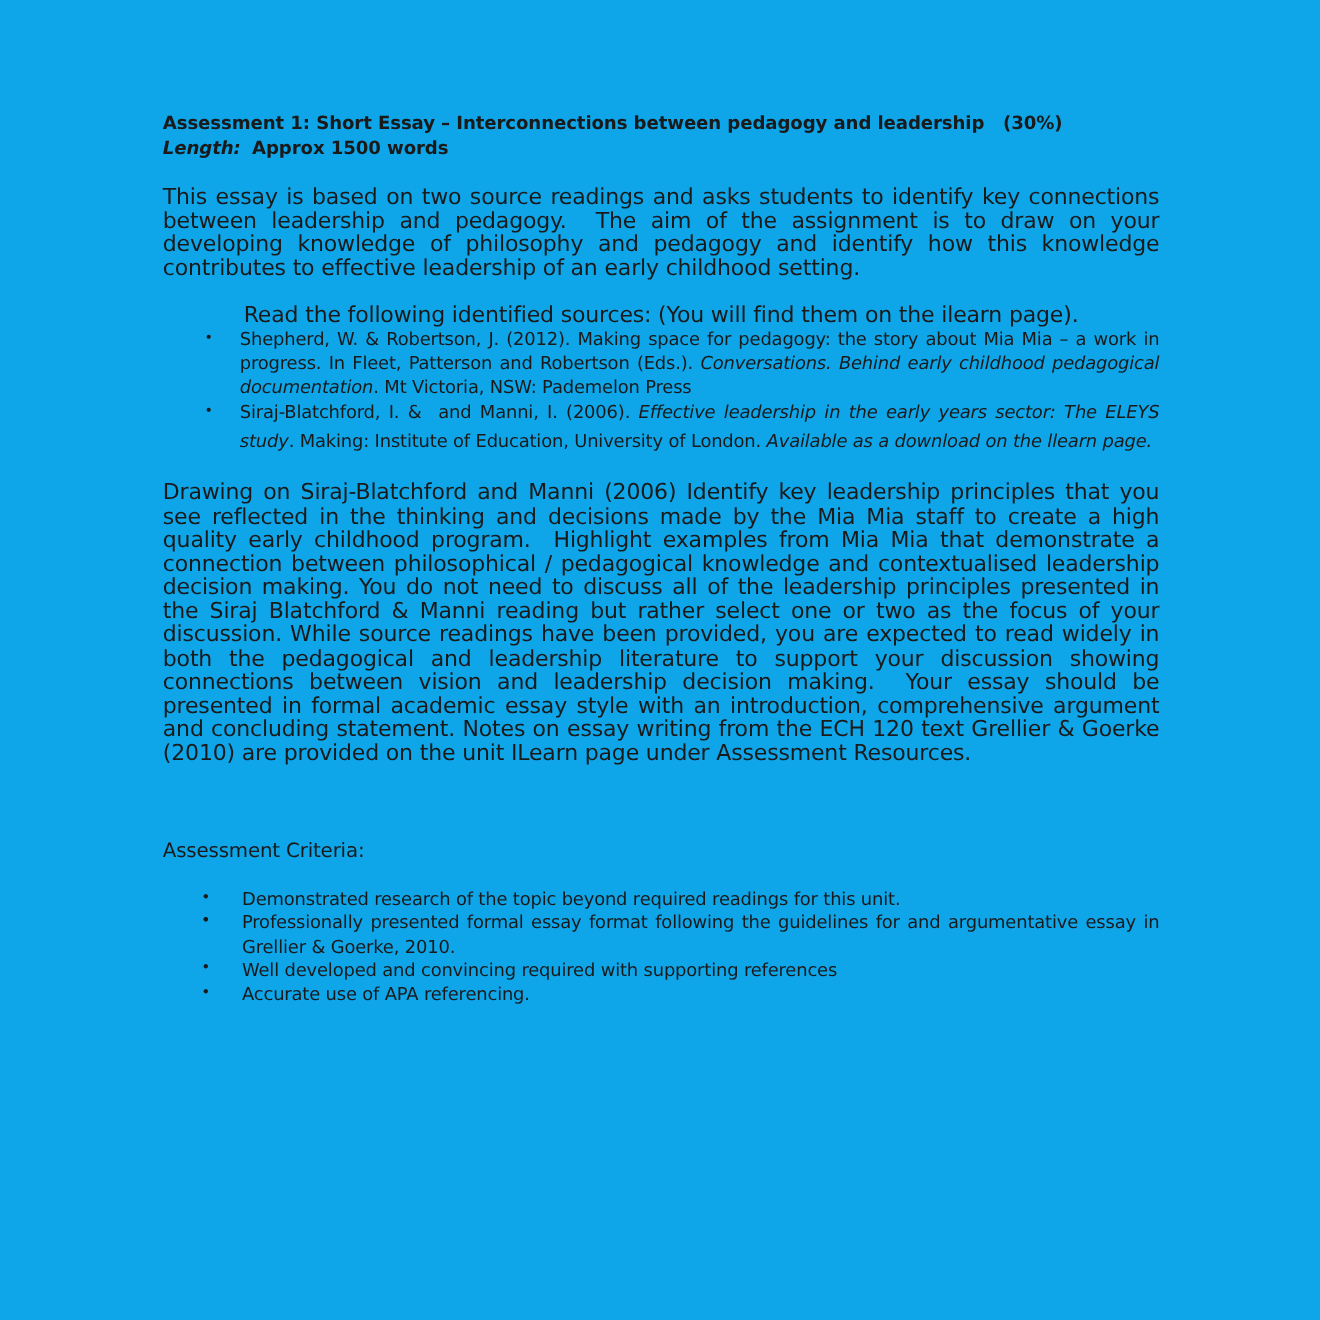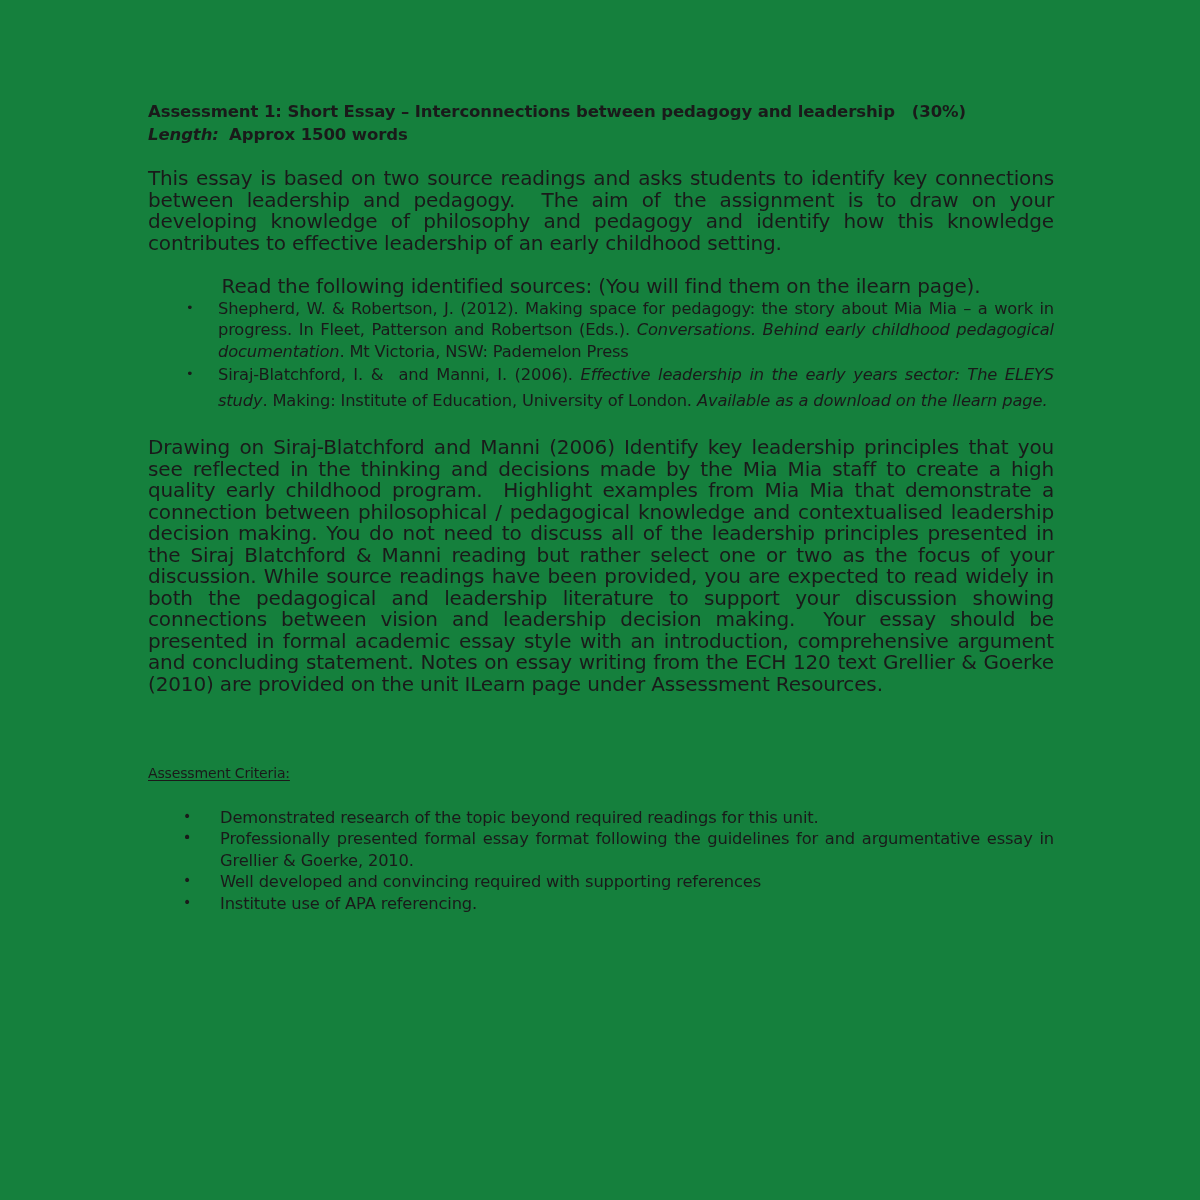--- a/index.html
+++ b/index.html
@@ -11,21 +11,21 @@
     width: 1200px;
     height: 1200px;
     font-family: "DejaVu Sans", "Liberation Sans", sans-serif;
     color: #1a1a1a;
     -webkit-font-smoothing: antialiased;
   }
   .page {
     position: relative;
     width: 1200px;
     height: 1200px;
-    background: #15803d;
+    background: #0ea5e9;
     box-sizing: border-box;
   }
   .doc-body {
     position: absolute;
     left: 148px;
     top: 100px;
     width: 906px;
   }
 
   
@@ -106,24 +106,23 @@
   }
   li.ref-loose .bullet {
     top: 0px;
   }
 
   .ital { font-style: italic; }
 
   
   .criteria-heading {
     margin-top: 68px;
-    font-size: 14px;
+    font-size: 18px;
     line-height: 21.5px;
     letter-spacing: -0.15px;
-    text-decoration: underline;
     text-underline-offset: 2px;
     display: inline-block;
   }
   ul.criteria {
     list-style: none;
     margin: 0;
     padding: 0;
     margin-top: 22px;
   }
   ul.criteria li {
@@ -168,17 +167,17 @@
 
     <p class="para para-main">Drawing on Siraj-Blatchford and Manni (2006) Identify key leadership principles that you see reflected in the thinking and decisions made by the Mia Mia staff to create a high quality early childhood program.  Highlight examples from Mia Mia that demonstrate a connection between philosophical / pedagogical knowledge and contextualised leadership decision making. You do not need to discuss all of the leadership principles presented in the Siraj Blatchford &amp; Manni reading but rather select one or two as the focus of your discussion. While source readings have been provided, you are expected to read widely in both the pedagogical and leadership literature to support your discussion showing connections between vision and leadership decision making.  Your essay should be presented in formal academic essay style with an introduction, comprehensive argument and concluding statement. Notes on essay writing from the ECH 120 text Grellier &amp; Goerke (2010) are provided on the unit ILearn page under Assessment Resources.</p>
 
     <div class="criteria-heading">Assessment Criteria:</div>
 
     <ul class="criteria">
       <li class="single"><span class="bullet">•</span><span>Demonstrated research of the topic beyond required readings for this unit.</span></li>
       <li class="single"><span class="bullet">•</span></li>
       <li><span class="bullet">•</span><span>Professionally presented formal essay format following the guidelines for and argumentative essay in Grellier &amp; Goerke, 2010.</span></li>
       <li class="single"><span class="bullet">•</span><span>Well developed and convincing required with supporting references</span></li>
-      <li class="single"><span class="bullet">•</span><span>Institute use of APA referencing.</span></li>
+      <li class="single"><span class="bullet">•</span><span>Accurate use of APA referencing.</span></li>
     </ul>
 
   </div>
 </div>
 
 </body></html>

